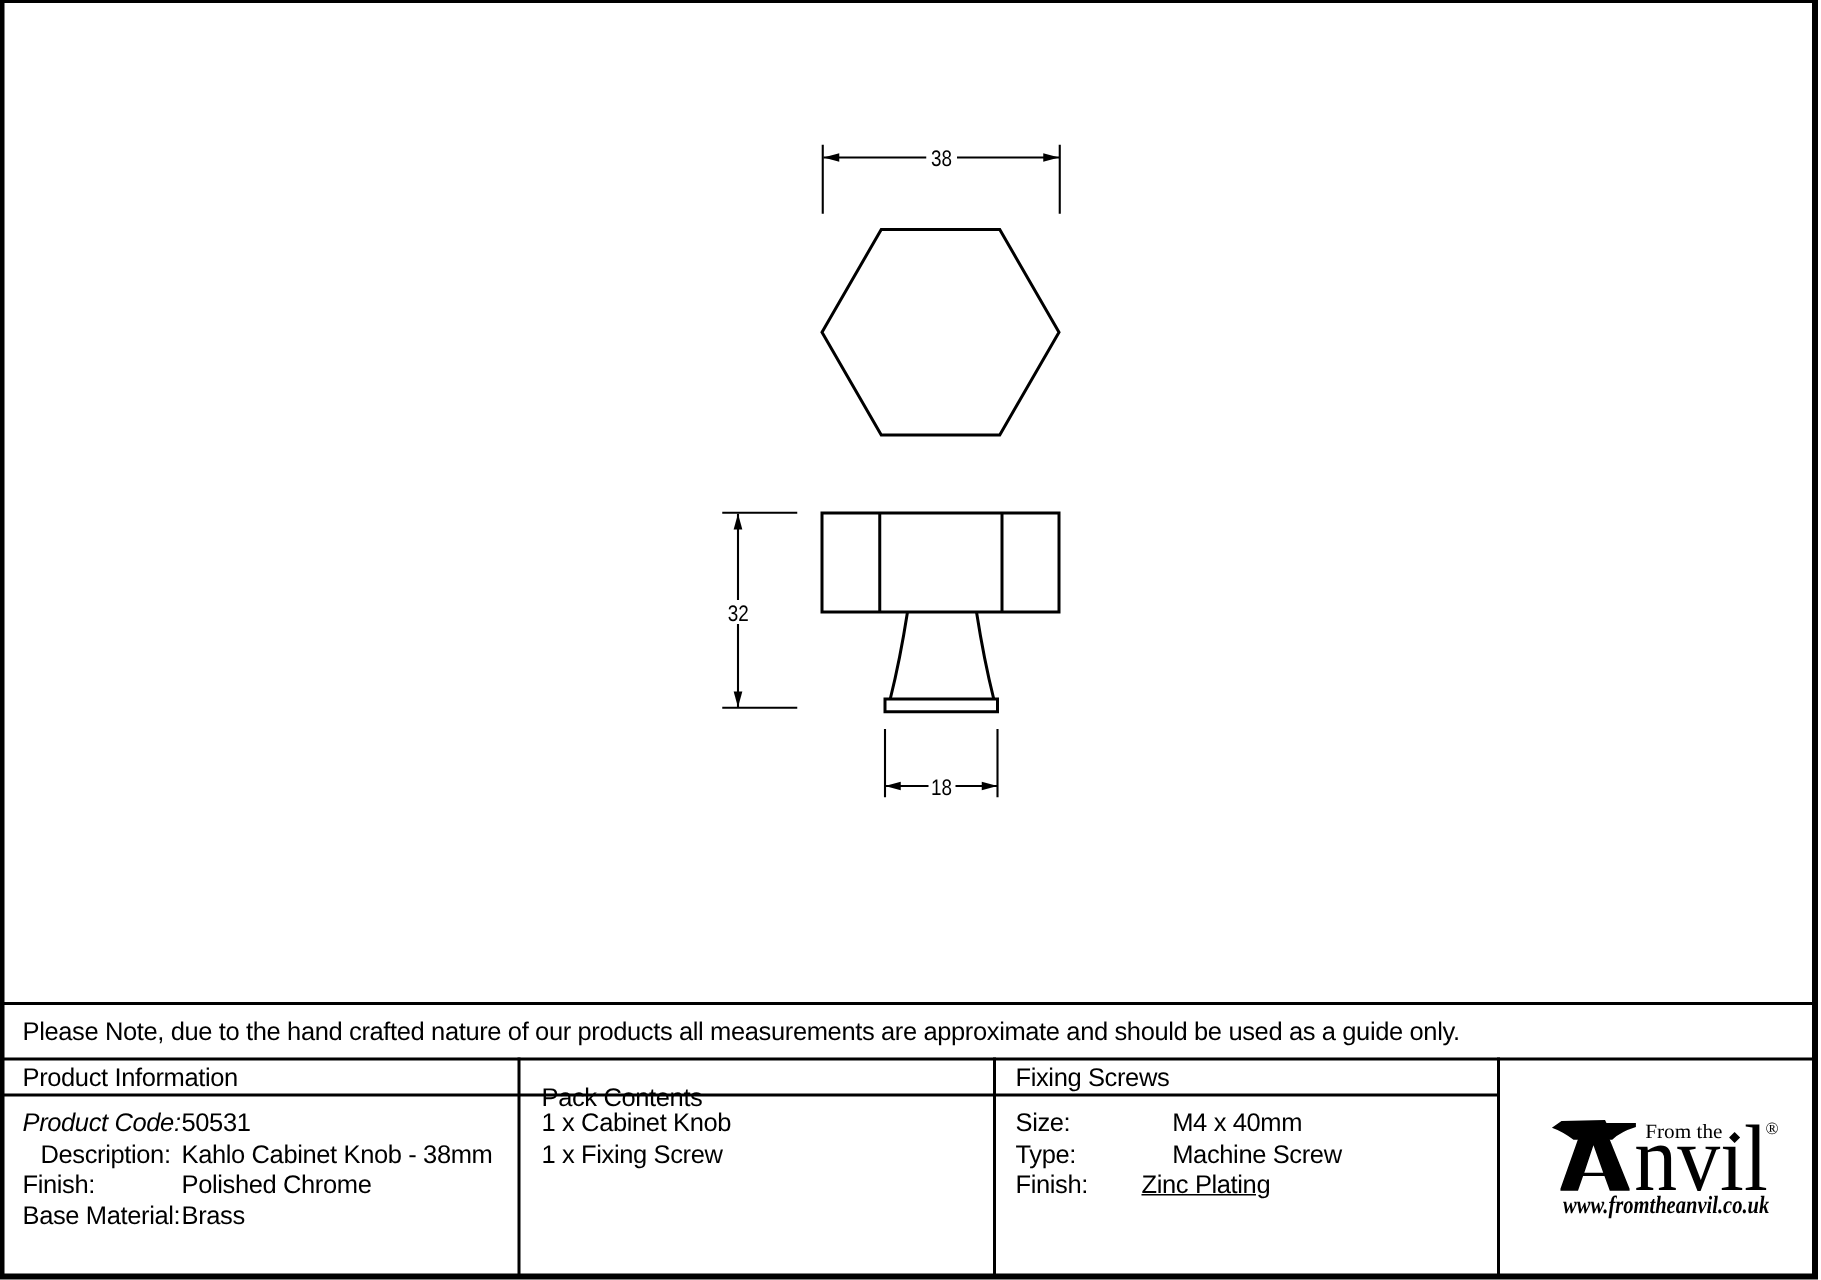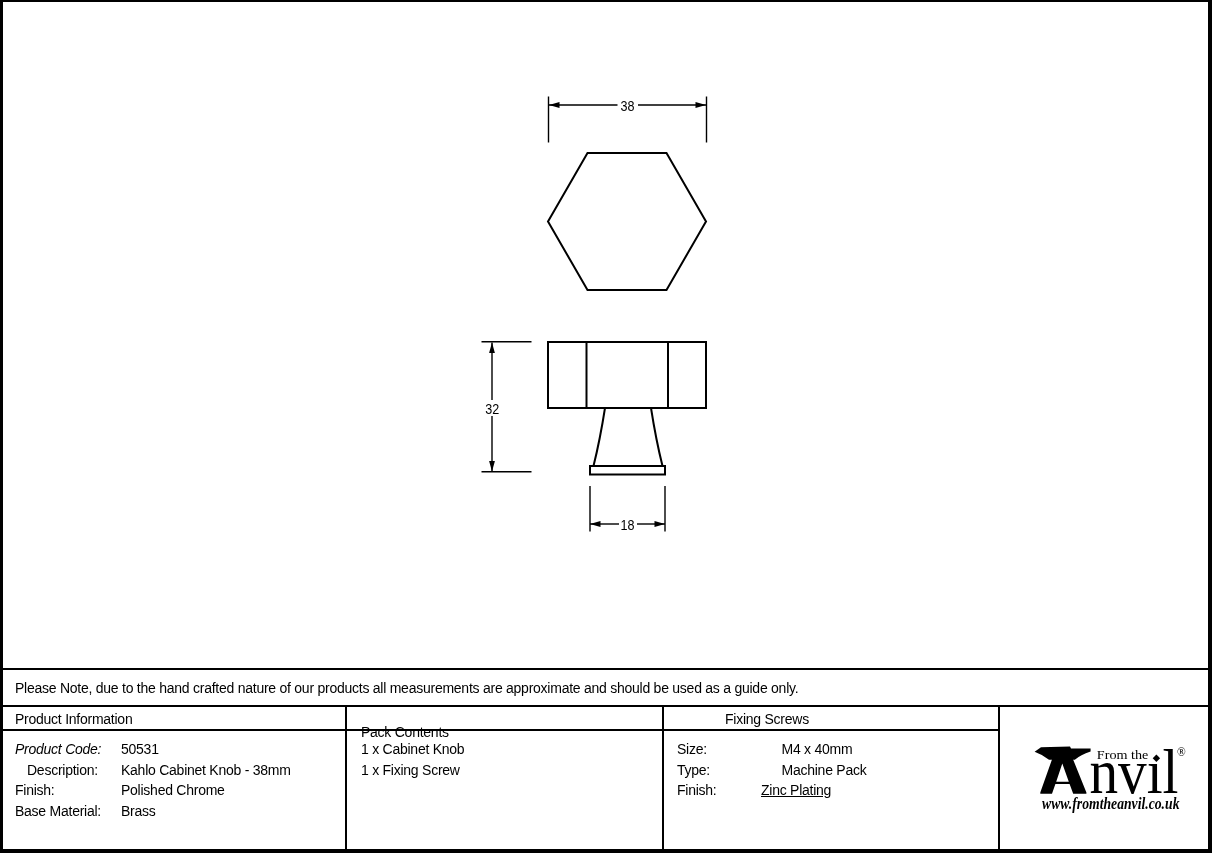--- a/index.html
+++ b/index.html
@@ -1,19 +1,19 @@
 <!DOCTYPE html>
 <html><head>
 <meta charset="utf-8">
 <style>
   html,body{margin:0;padding:0;background:#fff;}
   body{width:1214px;height:853px;position:relative;font-family:"Liberation Sans",sans-serif;color:#000;overflow:hidden;}
   .abs{position:absolute;}
   .ln{position:absolute;background:#000;}
-  .t{position:absolute;font-size:14px;letter-spacing:-0.25px;line-height:20px;white-space:nowrap;}
+  .t{position:absolute;font-size:17px;letter-spacing:-0.25px;line-height:20px;white-space:nowrap;}
 </style>
 </head>
 <body>
 
 <div class="abs" style="left:0;top:0;width:1212px;height:853px;border:solid #000;border-width:2.5px 4px 4px 3px;box-sizing:border-box;"></div>
 
 <svg class="abs" style="left:0;top:0;" width="1214" height="660" viewBox="0 0 1214 660">
   <g fill="none" stroke="#000" stroke-width="2">
 
     <polygon points="548,221.5 587.5,153 666.5,153 706,221.5 666.5,290 587.5,290"></polygon>
@@ -88,21 +88,21 @@
 <div class="ln" style="left:661.8px;top:705px;width:2px;height:147px;"></div>
 
 <div class="ln" style="left:998px;top:705px;width:2.2px;height:147px;"></div>
 
 <div class="t" style="left:15px;top:677.5px;">Please Note, due to the hand crafted nature of our products all measurements are approximate and should be used as a guide only.</div>
 
 <div class="t" style="left:15px;top:708.5px;">Product Information</div>
 
 <div class="t" style="left:361px;top:708.5px;margin-top:13px;">Pack Contents</div>
 
-<div class="t" style="left:677px;top:708.5px;margin-left:48px;">Fixing Screws</div>
+<div class="t" style="left:677px;top:708.5px;">Fixing Screws</div>
 
 <div class="t" style="left:15px;top:739px;font-style:italic;">Product Code:</div>
 <div class="t" style="left:121px;top:739px;">50531</div>
 
 <div class="t" style="left:15px;top:759.5px;margin-left:12px;">Description:</div>
 <div class="t" style="left:121px;top:759.5px;">Kahlo Cabinet Knob - 38mm</div>
 
 <div class="t" style="left:15px;top:780px;">Finish:</div>
 <div class="t" style="left:121px;top:780px;">Polished Chrome</div>
 
@@ -110,21 +110,21 @@
 <div class="t" style="left:121px;top:800.5px;">Brass</div>
 
 <div class="t" style="left:361px;top:739px;">1 x Cabinet Knob</div>
 
 <div class="t" style="left:361px;top:759.5px;">1 x Fixing Screw</div>
 
 <div class="t" style="left:677px;top:739px;">Size:</div>
 <div class="t" style="left:781.5px;top:739px;">M4 x 40mm</div>
 
 <div class="t" style="left:677px;top:759.5px;text-align:center;">Type:</div>
-<div class="t" style="left:781.5px;top:759.5px;">Machine Pack</div>
+<div class="t" style="left:781.5px;top:759.5px;">Machine Screw</div>
 
 <div class="t" style="left:677px;top:780px;">Finish:</div>
 <div class="t" style="left:761px;top:780px;text-decoration:underline;">Zinc Plating</div>
 
 <svg class="abs" style="left:1000px;top:707px;" width="210" height="145" viewBox="1000 707 210 145">
 
   <path d="M1034.6,751.8 L1041,747.3 L1070,746.6 L1071,748.6 L1090.6,748.6 L1090.6,751.4 Q1080.5,754.5 1074.8,759.8 L1049,759.8 Q1041.5,754.2 1034.6,751.8 Z" fill="#000"></path>
 
   <path fill-rule="evenodd" fill="#000" d="M1052.5,758 L1072.5,758 L1086.4,792.5 L1086.4,793.8 L1040.3,793.8 L1040.3,792.5 Z
     M1062.3,763.5 L1068.8,781.8 L1056.2,781.8 Z

